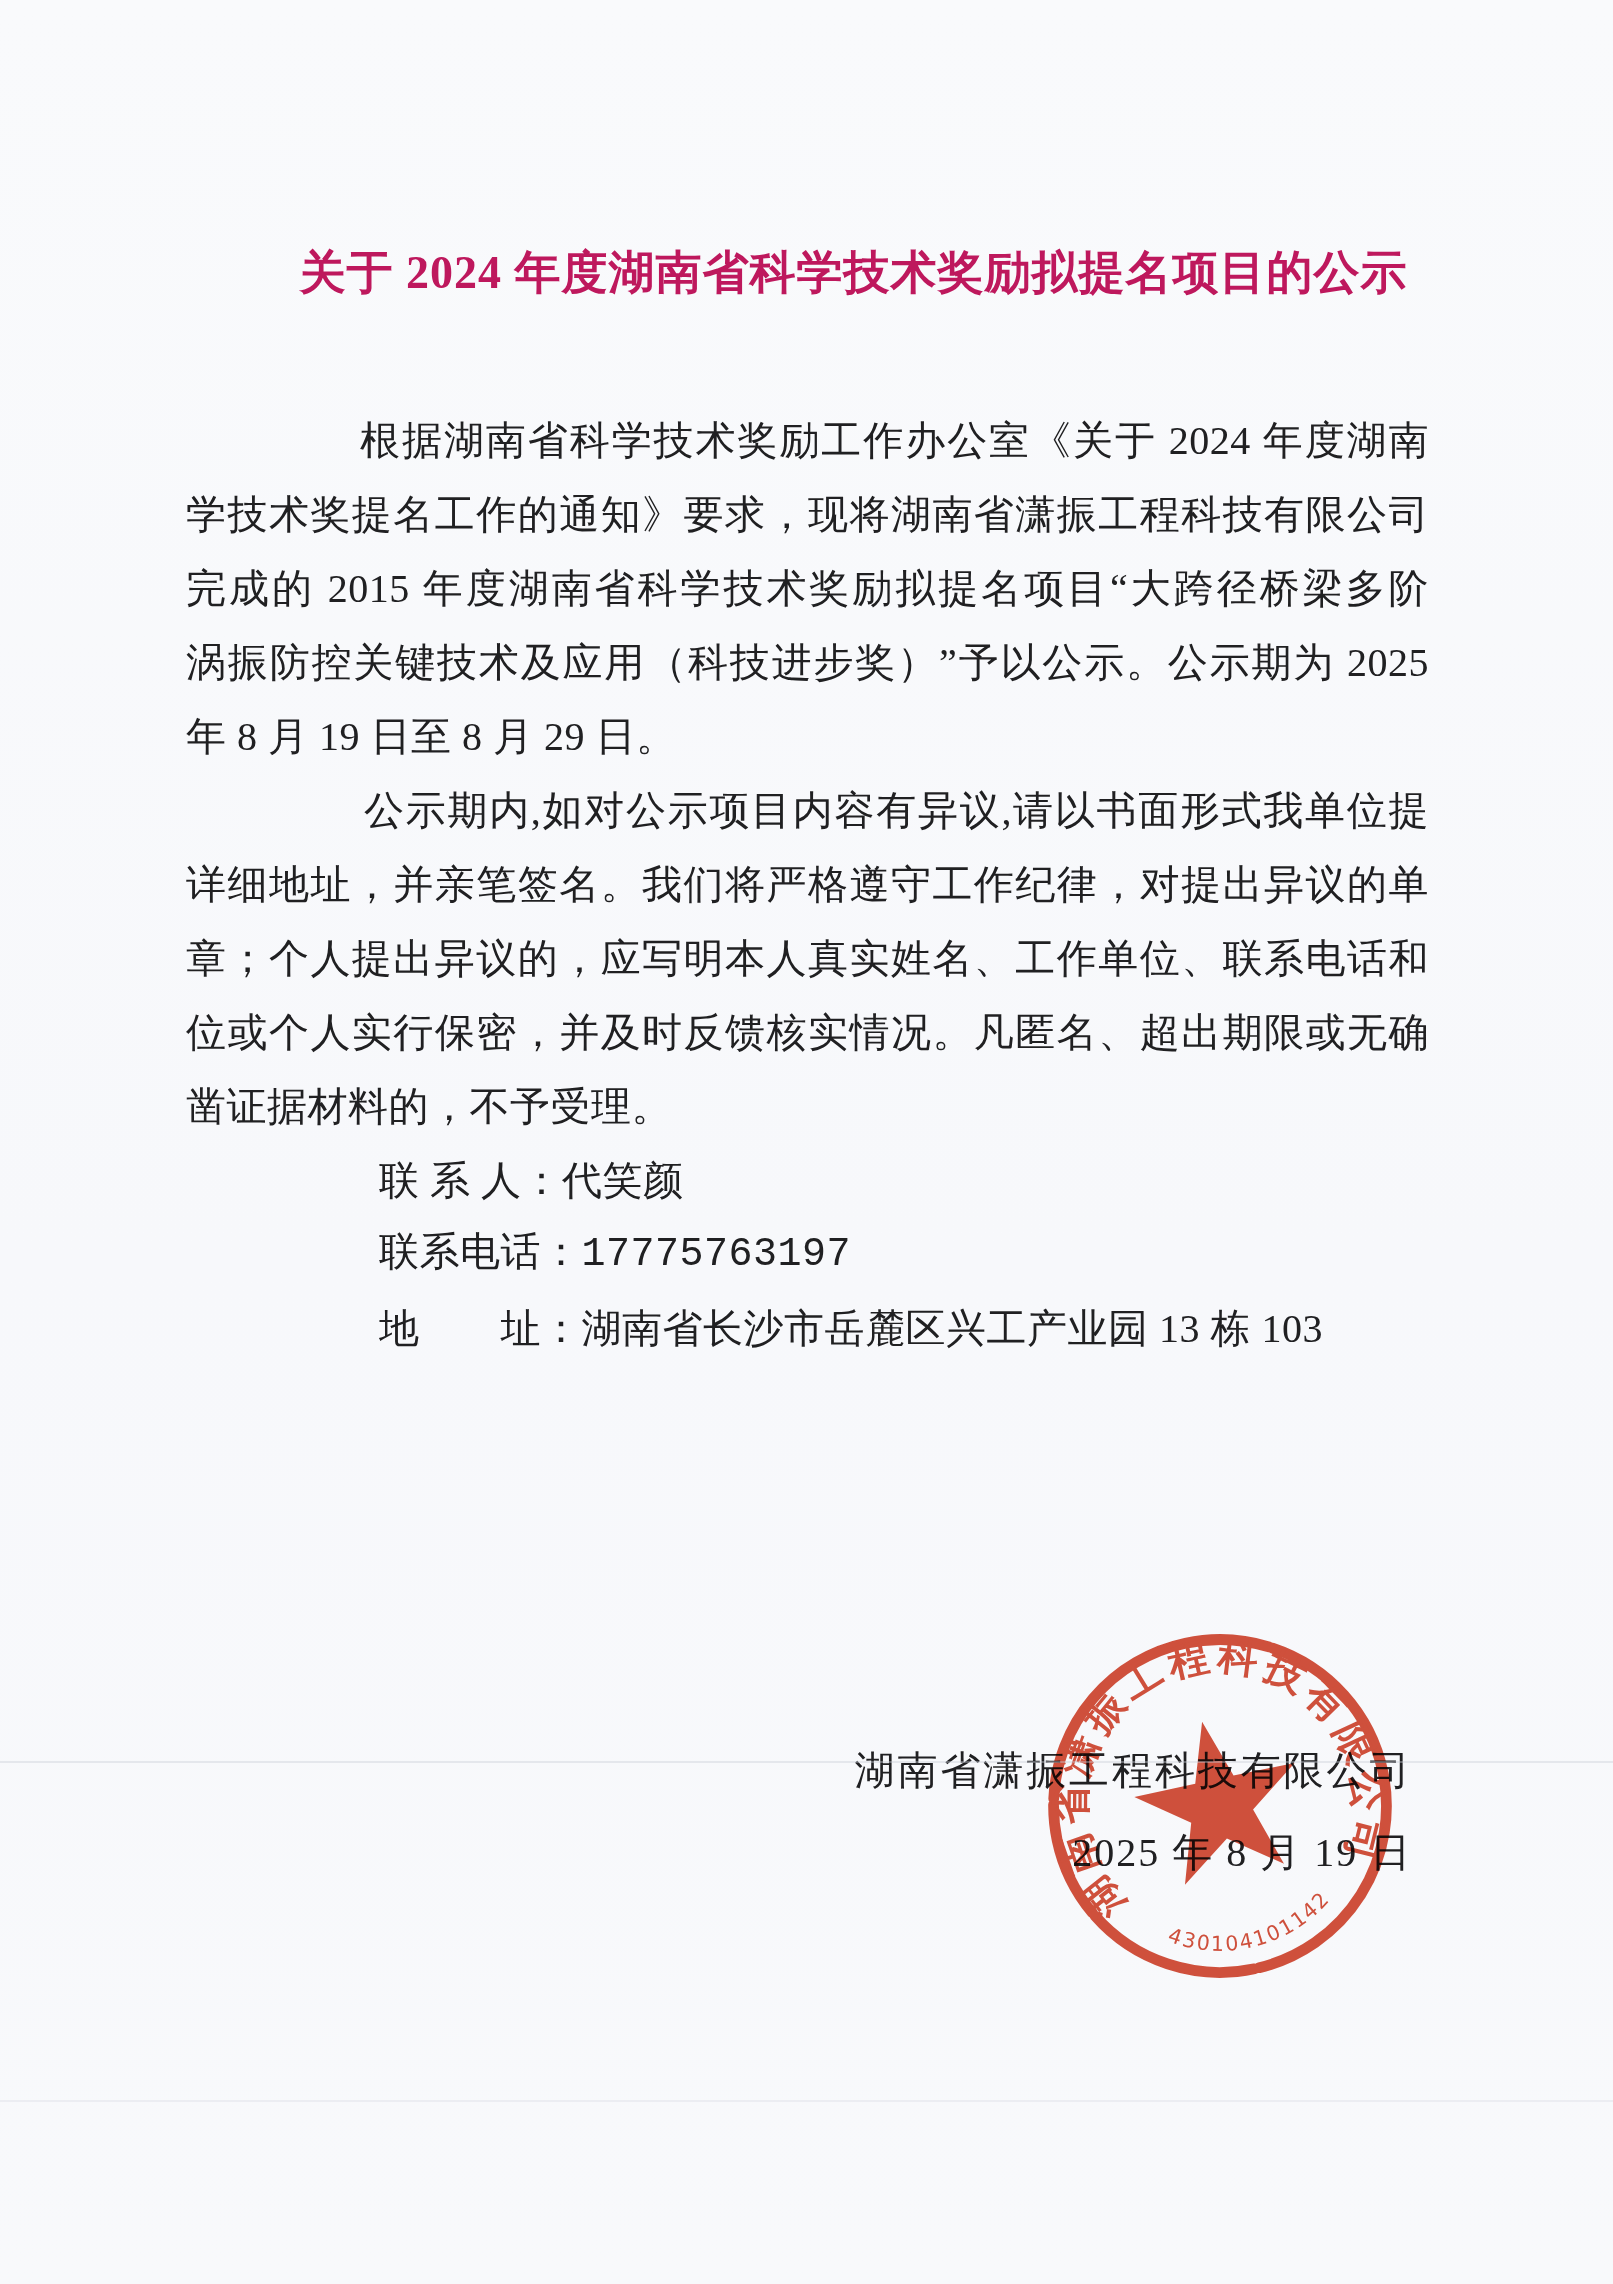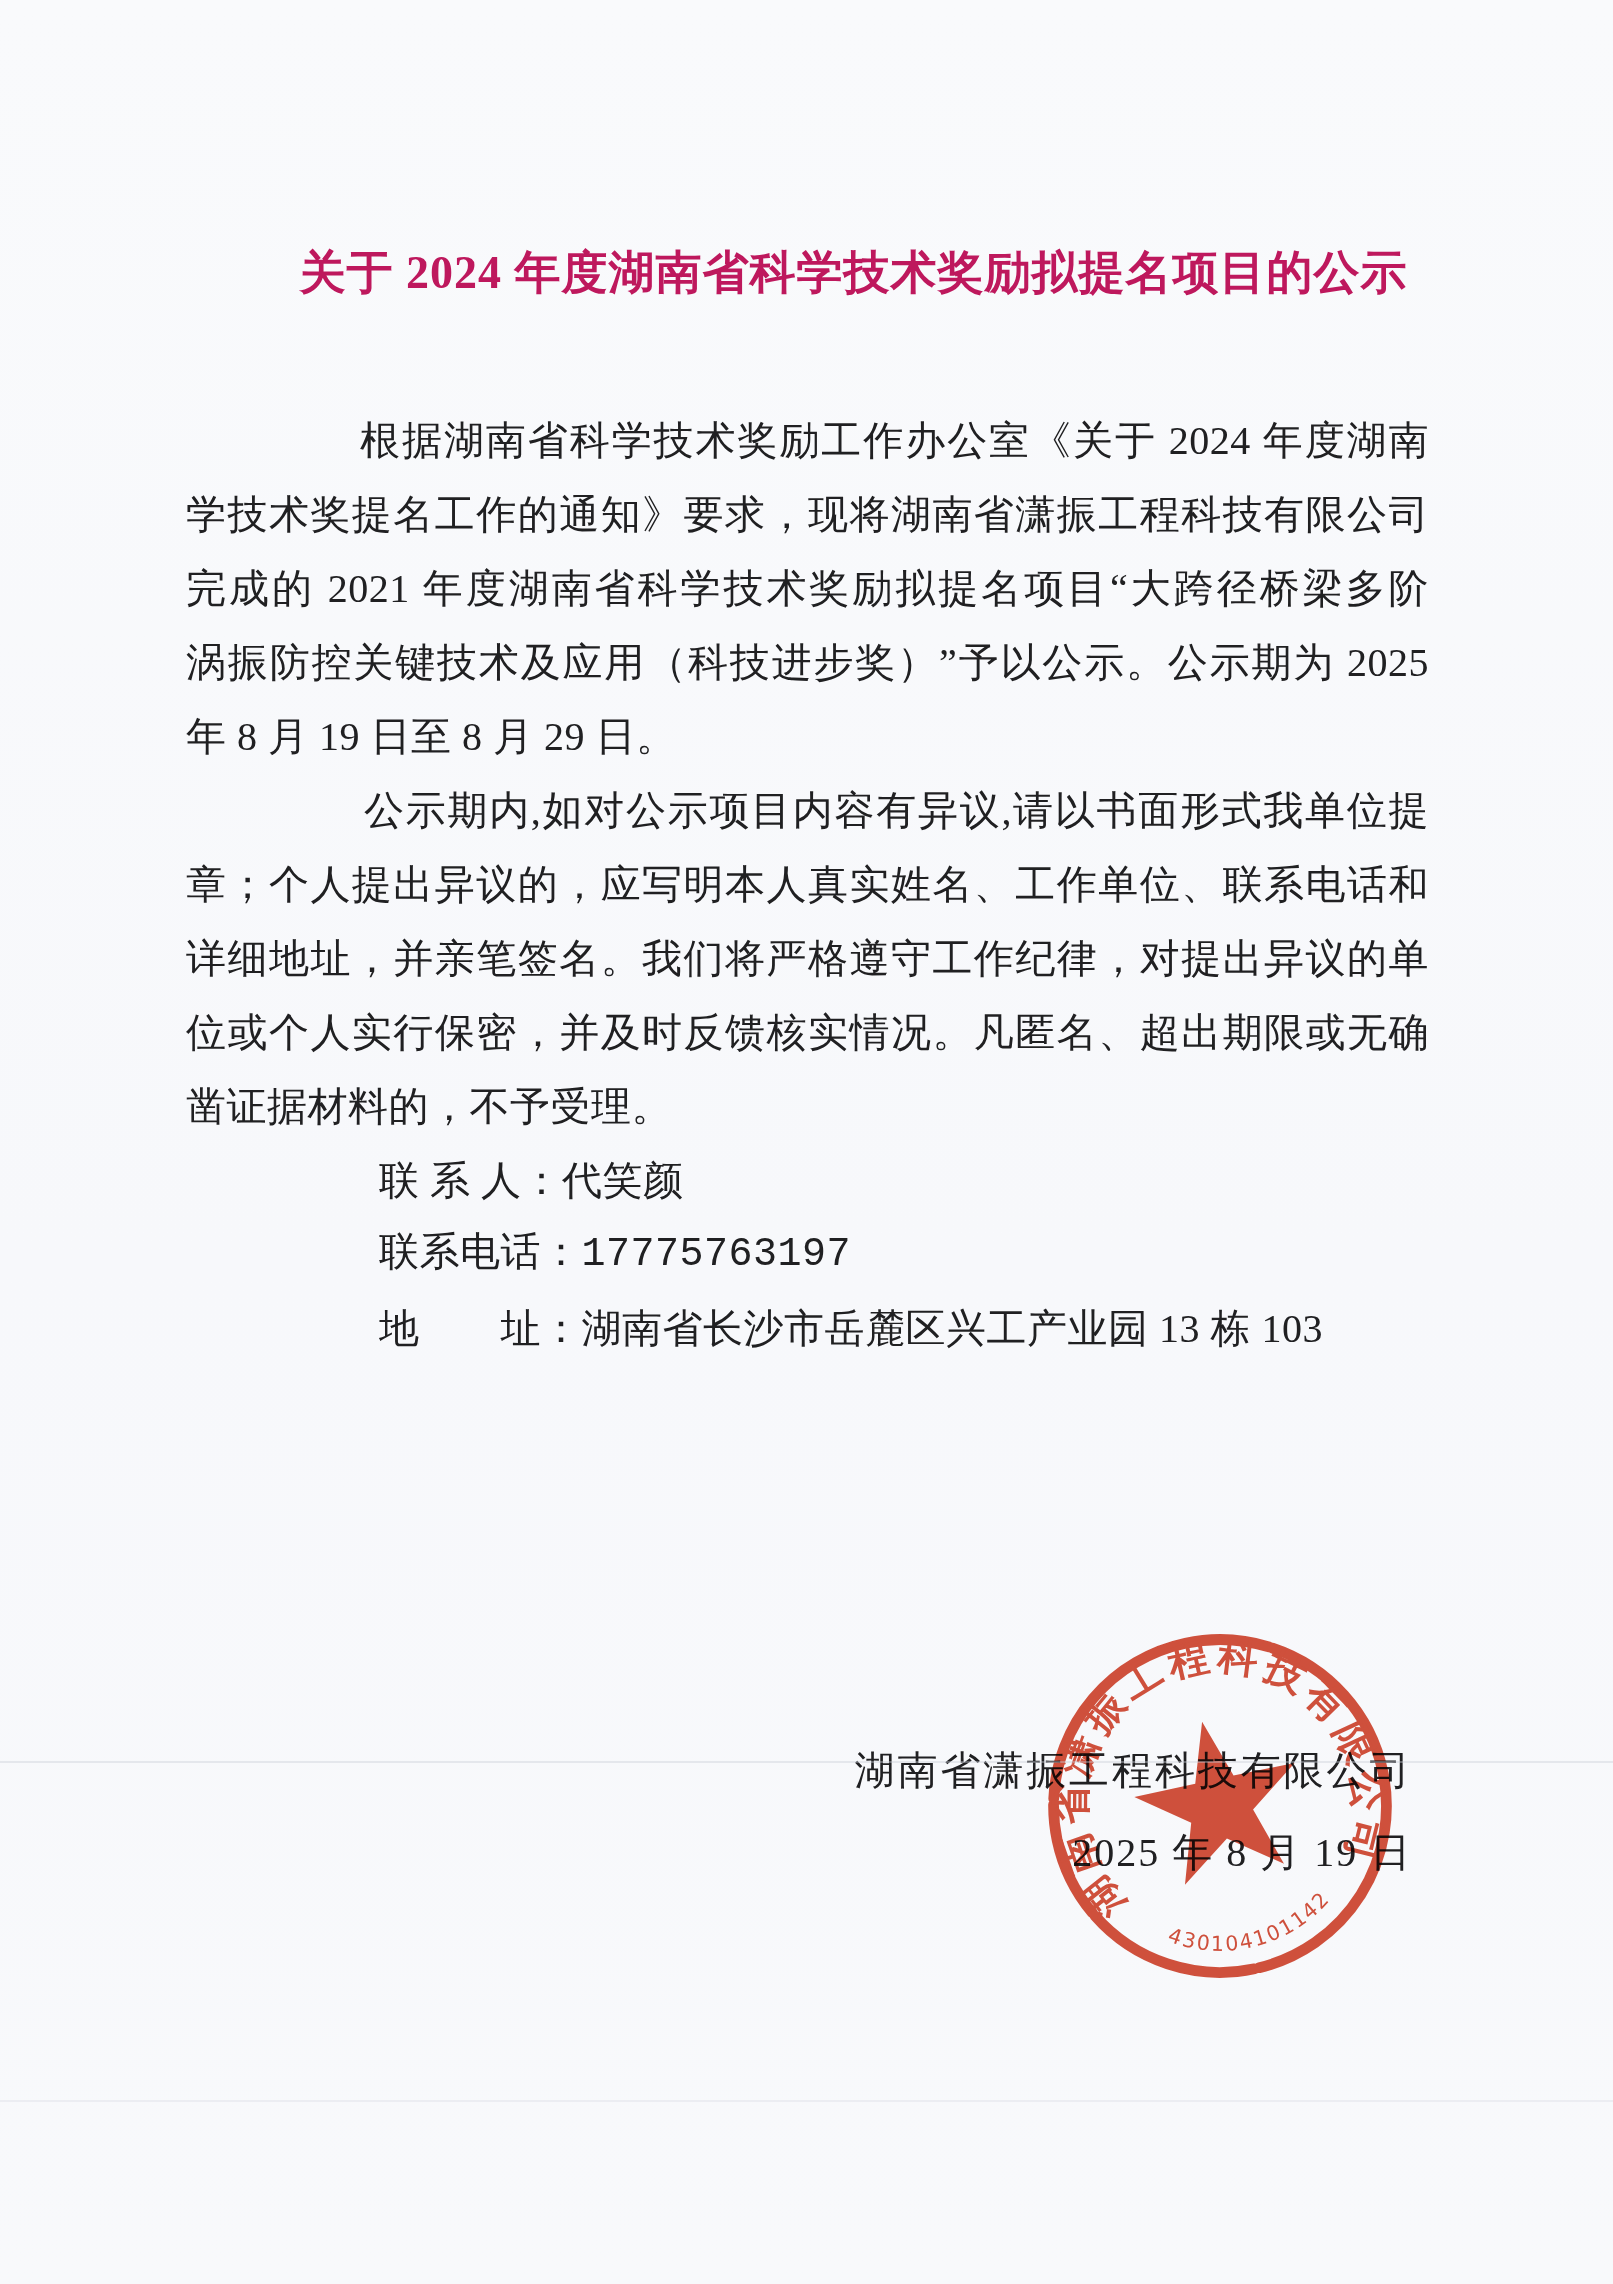--- a/index.html
+++ b/index.html
@@ -47,26 +47,26 @@
   .scanline.l2{top:2100px;background:rgba(203,208,218,0.28);}
 </style>
 </head>
 <body>
 
 <div class="page-title">关于 2024 年度湖南省科学技术奖励拟提名项目的公示</div>
 
 <div class="body-text">
     <div class="line justify" style="text-indent: 174px;"><span>根据湖南省科学技术奖励工作办公室《关于 2024 年度湖南省科</span></div>
     <div class="line justify"><span>学技术奖提名工作的通知》要求，现将湖南省潇振工程科技有限公司</span></div>
-    <div class="line justify"><span>完成的 2021 年度湖南省科学技术奖励拟提名项目</span><span class="bold">“大跨径桥梁多阶</span></div>
+    <div class="line justify"><span>完成的 2015 年度湖南省科学技术奖励拟提名项目</span><span class="bold">“大跨径桥梁多阶</span></div>
     <div class="line justify"><span class="bold">涡振防控关键技术及应用（科技进步奖）”</span><span>予以公示。公示期为 2025</span></div>
     <div class="line"><span>年 8 月 19 日至 8 月 29 日。</span></div>
     <div class="line justify" style="text-indent: 178px;"><span>公示期内,如对公示项目内容有异议,请以书面形式我单位提出，</span></div>
+    <div class="line justify"><span>详细地址，并亲笔签名。我们将严格遵守工作纪律，对提出异议的单</span></div>
     <div class="line justify"><span>章；个人提出异议的，应写明本人真实姓名、工作单位、联系电话和</span></div>
-    <div class="line justify"><span>详细地址，并亲笔签名。我们将严格遵守工作纪律，对提出异议的单</span></div>
     <div class="line justify"><span>位或个人实行保密，并及时反馈核实情况。凡匿名、超出期限或无确</span></div>
     <div class="line"><span>凿证据材料的，不予受理。</span></div>
     <div class="line" style="text-indent: 193px;"><span>联 系 人：代笑颜</span></div>
     <div class="line" style="text-indent: 193px; font-family: Liberation Mono, monospace;"><span>联系电话：17775763197</span></div>
     <div class="line" style="text-indent: 193px;"><span>地　　址：湖南省长沙市岳麓区兴工产业园 13 栋 103</span></div>
   </div>
 
 <div class="signature sig-company">湖南省潇振工程科技有限公司</div>
 <div class="signature sig-date">2025 年 8 月 19 日</div>
 

